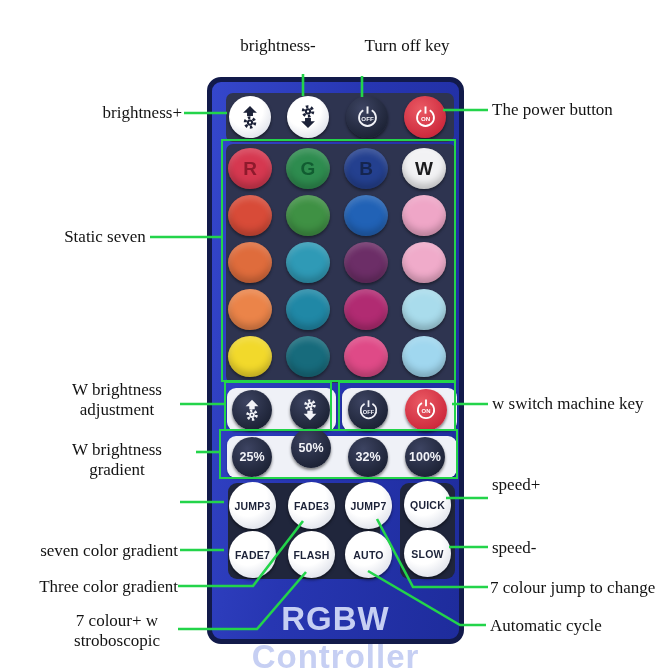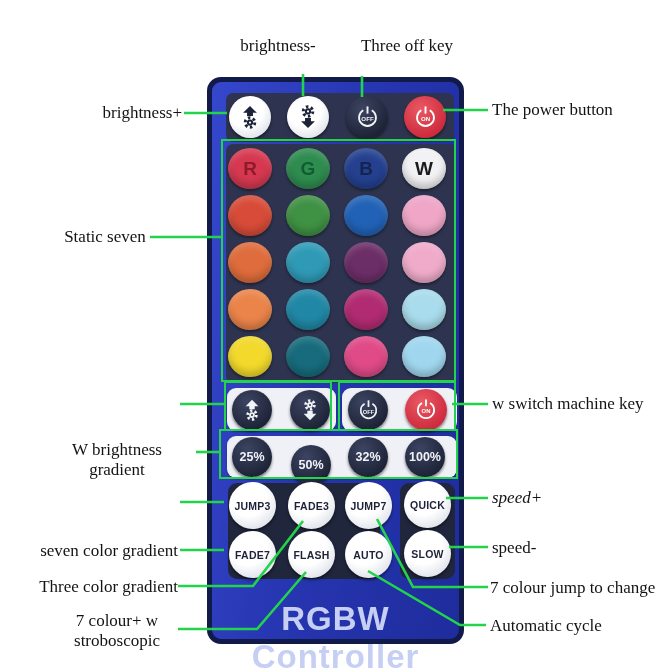--- a/index.html
+++ b/index.html
@@ -124,21 +124,21 @@
     <div class="btn btn-red" style="left:193px;top:307px;width:42px;height:42px;">
       <svg class="icon-svg" width="24" height="24" viewBox="0 0 26 26" stroke="#ffffff" fill="none">
         <path d="M8.6 5.4 A8.8 8.8 0 1 0 17.4 5.4" stroke-width="1.9"></path>
         <line x1="13" y1="1.5" x2="13" y2="9" stroke-width="2"></line>
         <text x="13" y="16.6" text-anchor="middle" font-size="6.4" font-weight="bold" font-family="Liberation Sans, sans-serif" fill="#ffffff" stroke="none">ON</text>
       </svg>
     </div>
 
     <div class="strip" style="left:15px;top:354px;width:230px;height:42px;"></div>
     <div class="btn btn-dark pct-btn" style="left:20px;top:355px;">25%</div>
-    <div class="btn btn-dark pct-btn" style="left:79px;top:363px;">50%</div>
+    <div class="btn btn-dark pct-btn" style="left:79px;top:346px;">50%</div>
     <div class="btn btn-dark pct-btn" style="left:136px;top:355px;">32%</div>
     <div class="btn btn-dark pct-btn" style="left:193px;top:355px;">100%</div>
 
     <div class="dpanel" style="left:16px;top:401px;width:152px;height:96px;"></div>
     <div class="dpanel" style="left:188px;top:401px;width:55px;height:96px;"></div>
 
     <div class="btn btn-white mode-btn" style="left:17px;top:400px;">JUMP3</div>
     <div class="btn btn-white mode-btn" style="left:76px;top:400px;">FADE3</div>
     <div class="btn btn-white mode-btn" style="left:133px;top:400px;">JUMP7</div>
     <div class="btn btn-white mode-btn" style="left:192px;top:399px;">QUICK</div>
@@ -168,27 +168,28 @@
     <polyline points="178,586 253,586 303,521"></polyline>
     <polyline points="178,629 257,629 306,572"></polyline>
     <polyline points="446,498 488,498"></polyline>
     <polyline points="449,547 488,547"></polyline>
     <polyline points="377,519 413,587 488,587"></polyline>
     <polyline points="368,571 460,625 486,625"></polyline>
     <polyline points="452,404 488,404"></polyline>
   </svg>
 
   <div class="lbl" style="left:233px;top:36px;width:90px;text-align:center;">brightness-</div>
-  <div class="lbl" style="left:352px;top:36px;width:110px;text-align:center;">Three off key</div>
+  <div class="lbl" style="left:352px;top:36px;width:110px;text-align:center;">Turn off key</div>
   <div class="lbl" style="left:88px;top:103px;width:94px;text-align:right;">brightness+</div>
   <div class="lbl" style="left:492px;top:100px;">The power button</div>
   <div class="lbl" style="left:60px;top:227px;width:90px;text-align:center;">Static seven</div>
+  <div class="lbl wrap" style="left:56px;top:380px;width:122px;text-align:center;">W brightness adjustment</div>
   <div class="lbl wrap" style="left:56px;top:440px;width:122px;text-align:center;">W brightness gradient</div>
   <div class="lbl" style="left:24px;top:541px;width:154px;text-align:right;font-family:Liberation Serif, serif;">seven color gradient</div>
   <div class="lbl" style="left:22px;top:577px;width:156px;text-align:right;">Three color gradient</div>
   <div class="lbl wrap" style="left:56px;top:611px;width:122px;text-align:center;">7 colour+ w stroboscopic</div>
   <div class="lbl" style="left:492px;top:394px;">w switch machine key</div>
-  <div class="lbl" style="left:492px;top:488px;font-style:italic;">speed+</div>
+  <div class="lbl" style="left:492px;top:475px;">speed+</div>
   <div class="lbl" style="left:492px;top:538px;">speed-</div>
   <div class="lbl" style="left:490px;top:578px;">7 colour jump to change</div>
   <div class="lbl" style="left:490px;top:616px;">Automatic cycle</div>
 
 </div>
 
 </body></html>

